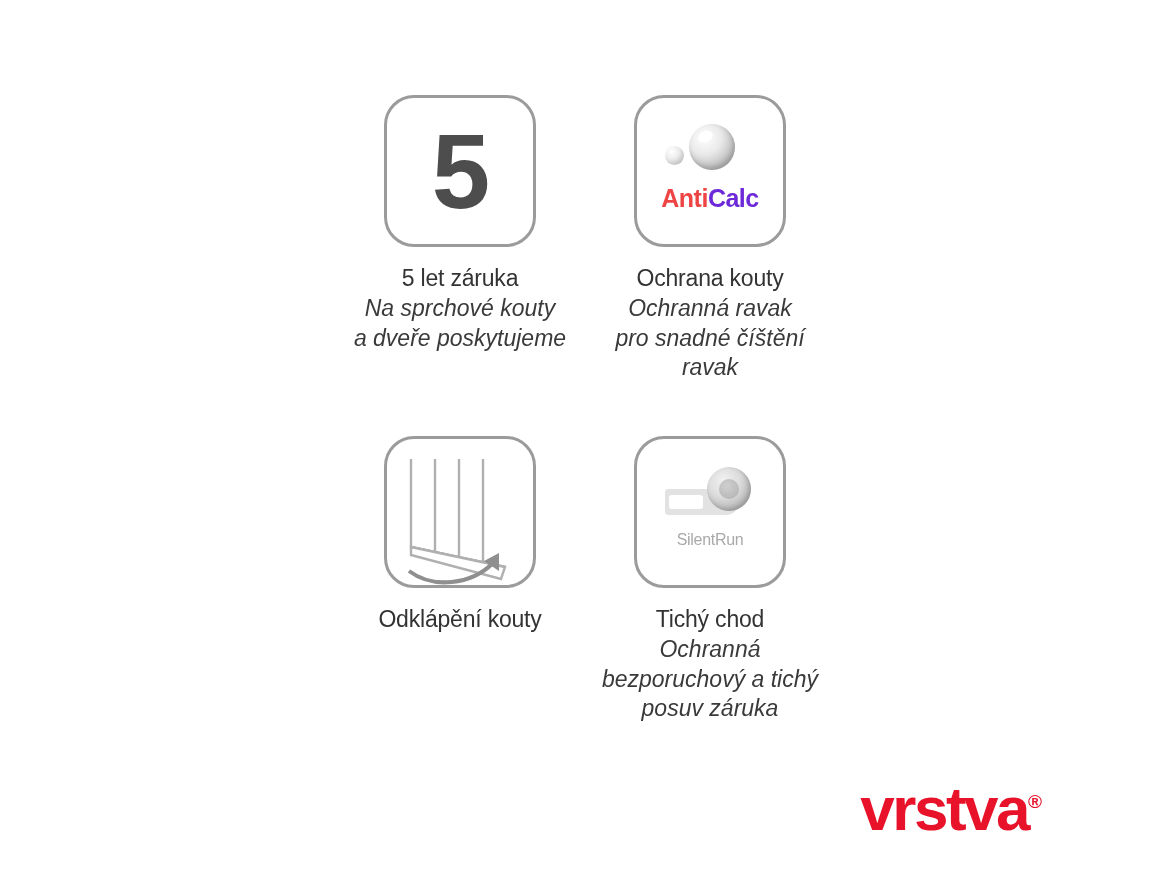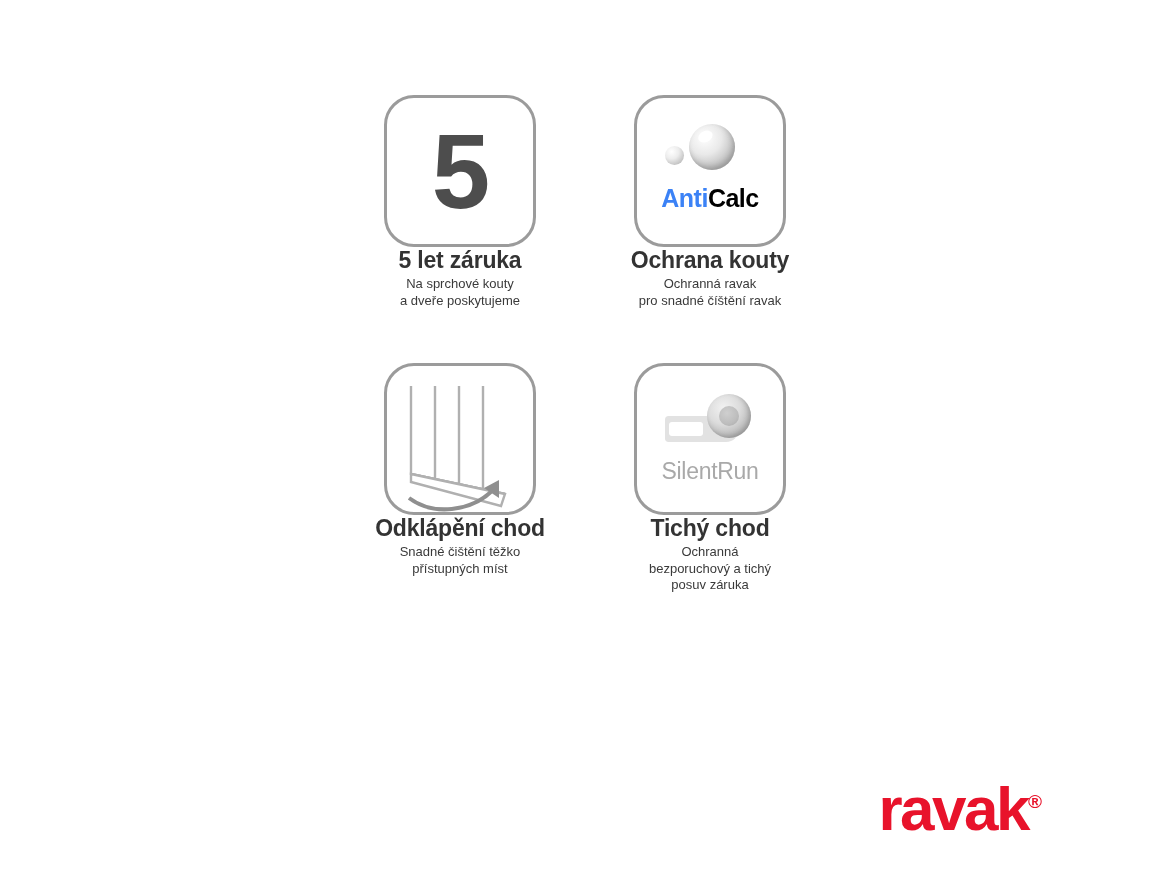--- a/index.html
+++ b/index.html
@@ -38,34 +38,36 @@
     width: 152px;
     height: 152px;
     border: 3px solid #9b9b9b;
     border-radius: 30px;
     box-sizing: border-box;
     background: #ffffff;
     position: relative;
     overflow: hidden;
   }
   .feature-title {
+    margin-top: 18px;
     font-size: 23px;
-    font-weight: bold;
+    font-weight: normal;
     color: #333333;
     text-align: center;
     letter-spacing: -0.2px;
     line-height: 1.15;
   }
   .feature-desc {
     margin-top: 3px;
-    font-size: 13px;
+    font-size: 23px;
     color: #3a3a3a;
     text-align: center;
     line-height: 1.28;
     max-width: 230px;
+    font-style: italic;
   }
 
   
   .num-five {
     position: absolute;
     left: 0; right: 0; top: 50%;
     transform: translateY(-50%);
     text-align: center;
     font-size: 105px;
     font-weight: bold;
@@ -114,22 +116,22 @@
     height: 19px;
     border-radius: 50%;
     background: radial-gradient(circle at 35% 30%, #ffffff 0%, #ececec 40%, #bdbdbd 80%, #a5a5a5 100%);
   }
   .anticalc-text {
     font-size: 25px;
     font-weight: bold;
     letter-spacing: -0.5px;
     margin-top: 2px;
   }
-  .anticalc-text .anti { color: #3b82f6; }
-  .anticalc-text .calc { color: #000000; }
+  .anticalc-text .anti { color: #ef4444; }
+  .anticalc-text .calc { color: #6d28d9; }
 
   
   .tilt-svg { position: absolute; left: 0; top: 0; }
 
   
   .silent-wrap {
     position: absolute;
     left: 0; right: 0; top: 28px;
     display: flex;
     flex-direction: column;
@@ -169,21 +171,21 @@
   }
   .roller-wheel:after {
     content: "";
     position: absolute;
     left: 12px; top: 12px;
     width: 20px; height: 20px;
     border-radius: 50%;
     background: radial-gradient(circle at 40% 35%, #cfcfcf 0%, #bdbdbd 60%, #a8a8a8 100%);
   }
   .silent-text {
-    font-size: 23px;
+    font-size: 16px;
     color: #a9a9a9;
     letter-spacing: -0.3px;
     margin-top: 6px;
   }
 
   
   .logo {
     position: absolute;
     right: 128px;
     bottom: 38px;
@@ -244,25 +246,21 @@
             <path d="M48 20 L48 113"></path>
             <path d="M72 20 L72 118"></path>
             <path d="M96 20 L96 123"></path>
             <path d="M24 108 L118 128" stroke="#b0b0b0"></path>
           </g>
           <path d="M24 108 L118 128 L114 140 L24 116 Z" fill="#ffffff" stroke="#b0b0b0" stroke-width="2.4"></path>
           <path d="M22 132 C46 150 84 146 106 124" fill="none" stroke="#8f8f8f" stroke-width="4"></path>
           <path d="M112 114 L112 132 L97 122 Z" fill="#8f8f8f"></path>
         </svg>
       </div>
-      <div class="feature-title">Odklápění chod</div>
-      <div class="feature-desc">
-        <div>Snadné čištění těžko</div>
-        <div>přístupných míst</div>
-      </div>
+      <div class="feature-title">Odklápění kouty</div>
     </div>
 
     <div class="feature">
       <div class="tile">
         <div class="silent-wrap">
           <div class="roller">
             <div class="roller-bar"></div>
             <div class="roller-wheel"></div>
           </div>
           <div class="silent-text">SilentRun</div>
@@ -271,15 +269,15 @@
       <div class="feature-title">Tichý chod</div>
       <div class="feature-desc">
         <div>Ochranná</div>
         <div>bezporuchový a tichý</div>
         <div>posuv záruka</div>
       </div>
     </div>
 
   </div>
 
-  <div class="logo"><span>ravak</span><sup>®</sup></div>
+  <div class="logo"><span>vrstva</span><sup>®</sup></div>
 
 </div>
 
 </body></html>

